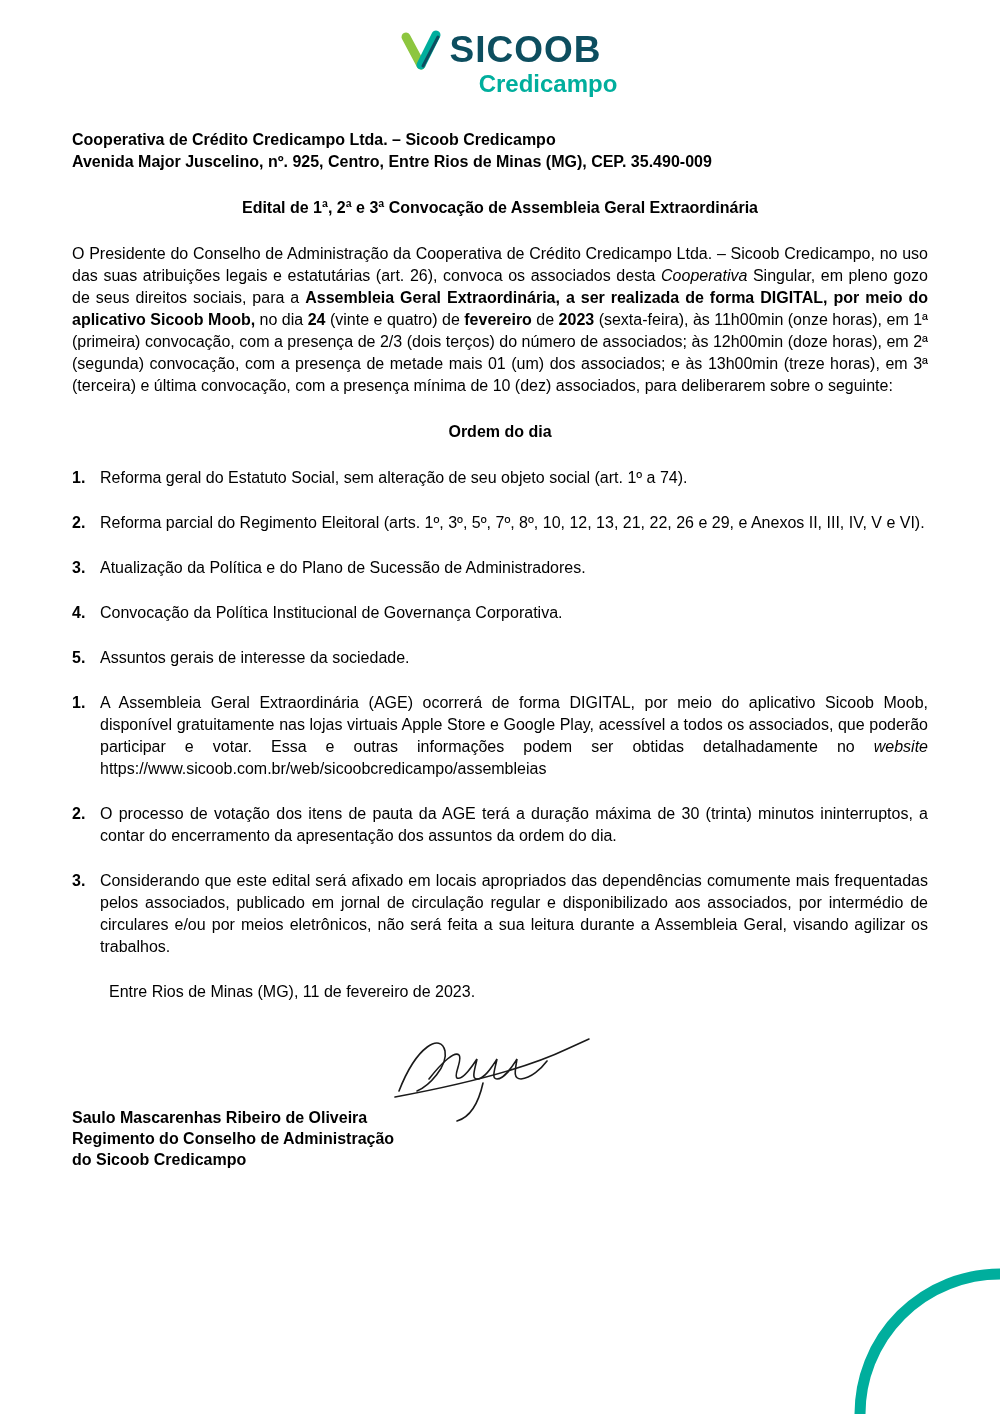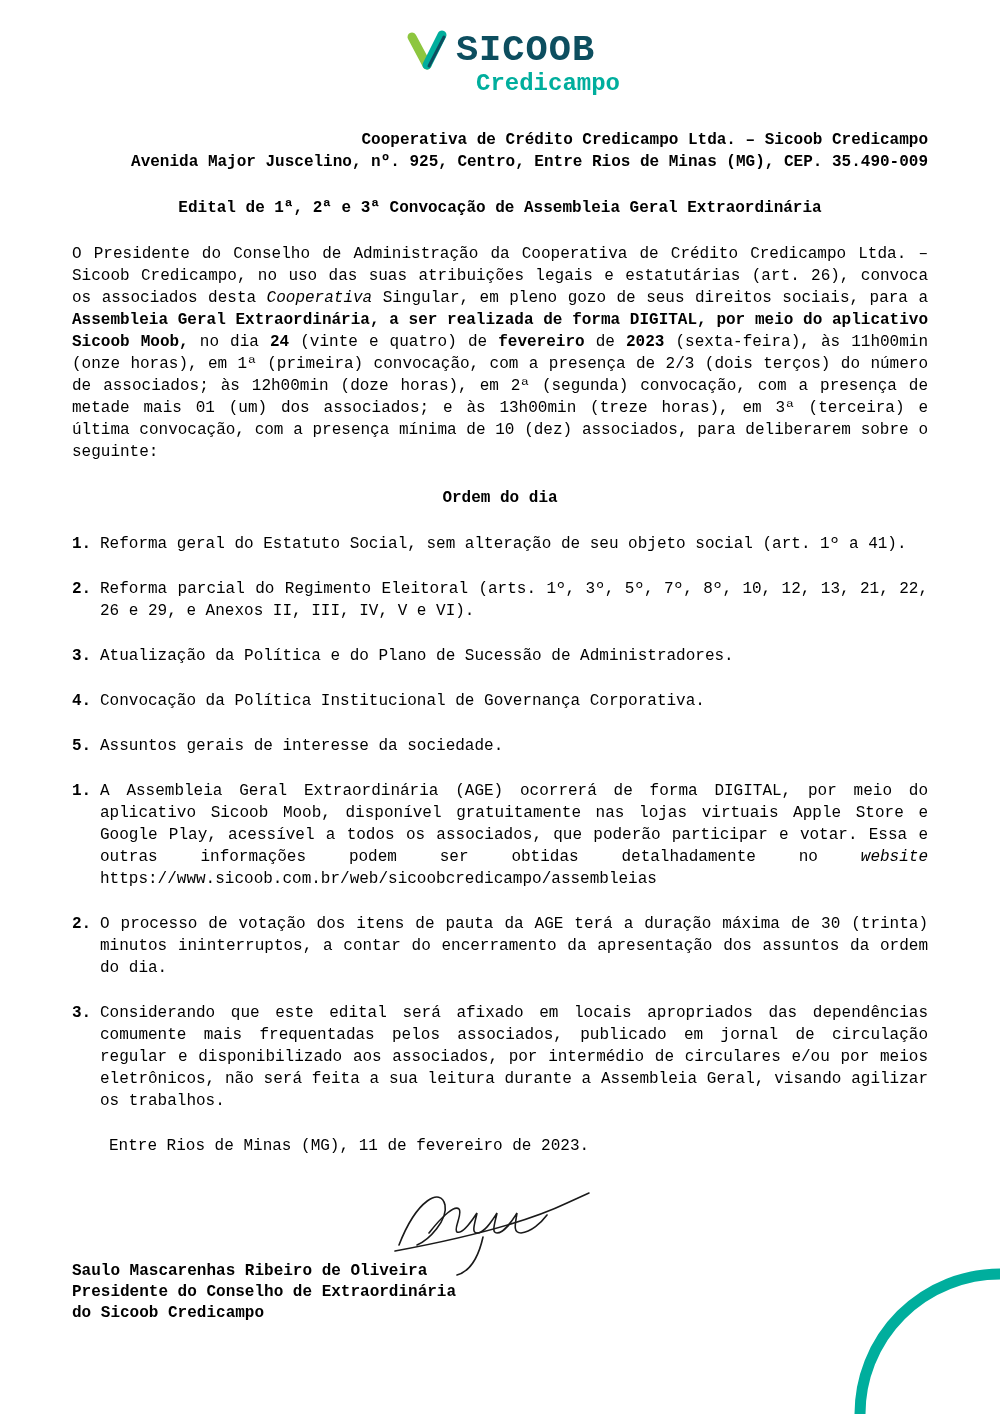--- a/index.html
+++ b/index.html
@@ -7,32 +7,31 @@
   body { font-family:"Liberation Sans", sans-serif; }
   .page {
     position:relative;
     width:1000px; height:1414px;
     margin:0 auto;
     background:#ffffff;
     color:#000000;
     font-size:16px; line-height:22px;
     padding:28px 72px 0 72px;
     overflow:hidden;
-    font-family:Liberation Mono, monospace;
   }
 
   
   .logo-block { display:flex; flex-direction:column; align-items:center; margin-bottom:34px; }
   .logo-row { display:flex; align-items:center; gap:7px; }
   .logo-icon { width:44px; height:44px; }
   .brand { font-size:37px; font-weight:bold; color:#0d4e5f; letter-spacing:1px; }
   .subbrand { font-size:24px; font-weight:bold; color:#00ae9d; margin-top:1px; margin-left:96px; }
 
   
-  .header-block { text-align:right; font-weight:bold; }
+  .header-block { text-align:left; font-weight:bold; }
   .doc-title { text-align:center; font-weight:bold; margin-top:24px; }
 
   
   .intro { margin-top:24px; text-align:justify; }
   .seg.bold { font-weight:bold; }
   .seg.italic { font-style:italic; }
 
   .center-heading { text-align:center; font-weight:bold; margin-top:24px; }
 
   .num-list { list-style:none; margin-top:24px; }
@@ -76,21 +75,21 @@
 
   <p class="doc-title">Edital de 1ª, 2ª e 3ª Convocação de Assembleia Geral Extraordinária</p>
 
   <p class="intro"><span class="seg">O Presidente do Conselho de Administração da Cooperativa de Crédito Credicampo Ltda. – Sicoob Credicampo, no uso das suas atribuições legais e estatutárias (art. 26), convoca os associados desta </span><span class="seg italic">Cooperativa</span><span class="seg"> Singular, em pleno gozo de seus direitos sociais, para a </span><span class="seg bold">Assembleia Geral Extraordinária, a ser realizada de forma DIGITAL, por meio do aplicativo Sicoob Moob,</span><span class="seg"> no dia </span><span class="seg bold">24</span><span class="seg"> (vinte e quatro) de </span><span class="seg bold">fevereiro</span><span class="seg"> de </span><span class="seg bold">2023</span><span class="seg"> (sexta-feira), às 11h00min (onze horas), em 1ª (primeira) convocação, com a presença de 2/3 (dois terços) do número de associados; às 12h00min (doze horas), em 2ª (segunda) convocação, com a presença de metade mais 01 (um) dos associados; e às 13h00min (treze horas), em 3ª (terceira) e última convocação, com a presença mínima de 10 (dez) associados, para deliberarem sobre o seguinte:</span></p>
 
   <p class="center-heading">Ordem do dia</p>
 
   <ol class="num-list">
     <li class="num-item">
       <span class="num">1.</span>
-      <span class="itext">Reforma geral do Estatuto Social, sem alteração de seu objeto social (art. 1º a 41).</span>
+      <span class="itext">Reforma geral do Estatuto Social, sem alteração de seu objeto social (art. 1º a 74).</span>
     </li>
     <li class="num-item">
       <span class="num">2.</span>
       <span class="itext">Reforma parcial do Regimento Eleitoral (arts. 1º, 3º, 5º, 7º, 8º, 10, 12, 13, 21, 22, 26 e 29, e Anexos II, III, IV, V e VI).</span>
     </li>
     <li class="num-item">
       <span class="num">3.</span>
       <span class="itext">Atualização da Política e do Plano de Sucessão de Administradores.</span>
     </li>
     <li class="num-item">
@@ -124,21 +123,21 @@
   <div class="signature-block">
     <svg class="signature-scribble" width="230" height="92" viewBox="0 0 230 92" aria-hidden="true">
       <g stroke="#1a1a1a" stroke-width="1.6" fill="none" stroke-linecap="round">
         <path d="M14 62 C 32 16, 56 4, 60 22 C 63 37, 44 57, 32 62"></path>
         <path d="M44 50 C 58 32, 70 22, 74 26 C 78 31, 68 46, 72 49 C 78 52, 88 36, 92 30 C 90 40, 86 50, 92 50 C 100 50, 108 36, 112 30 C 110 40, 106 50, 112 50 C 120 50, 128 36, 132 30 C 130 42, 128 50, 136 50 C 146 49, 156 40, 162 32"></path>
         <path d="M10 68 C 64 58, 136 42, 182 20 L 204 10"></path>
         <path d="M98 54 C 94 72, 86 88, 72 92"></path>
       </g>
     </svg>
     <p class="sig-name">Saulo Mascarenhas Ribeiro de Oliveira</p>
-    <p class="sig-role">Presidente do Conselho de Extraordinária</p>
+    <p class="sig-role">Regimento do Conselho de Administração</p>
     <p class="sig-role">do Sicoob Credicampo</p>
   </div>
 
   <svg class="corner-swoosh" width="160" height="174" viewBox="0 0 160 174" aria-hidden="true">
     <path d="M20 174 A140 140 0 0 1 160 34" stroke="#00ae9d" stroke-width="11" fill="none" stroke-linecap="round"></path>
   </svg>
 
 </div>
 
 </body></html>

